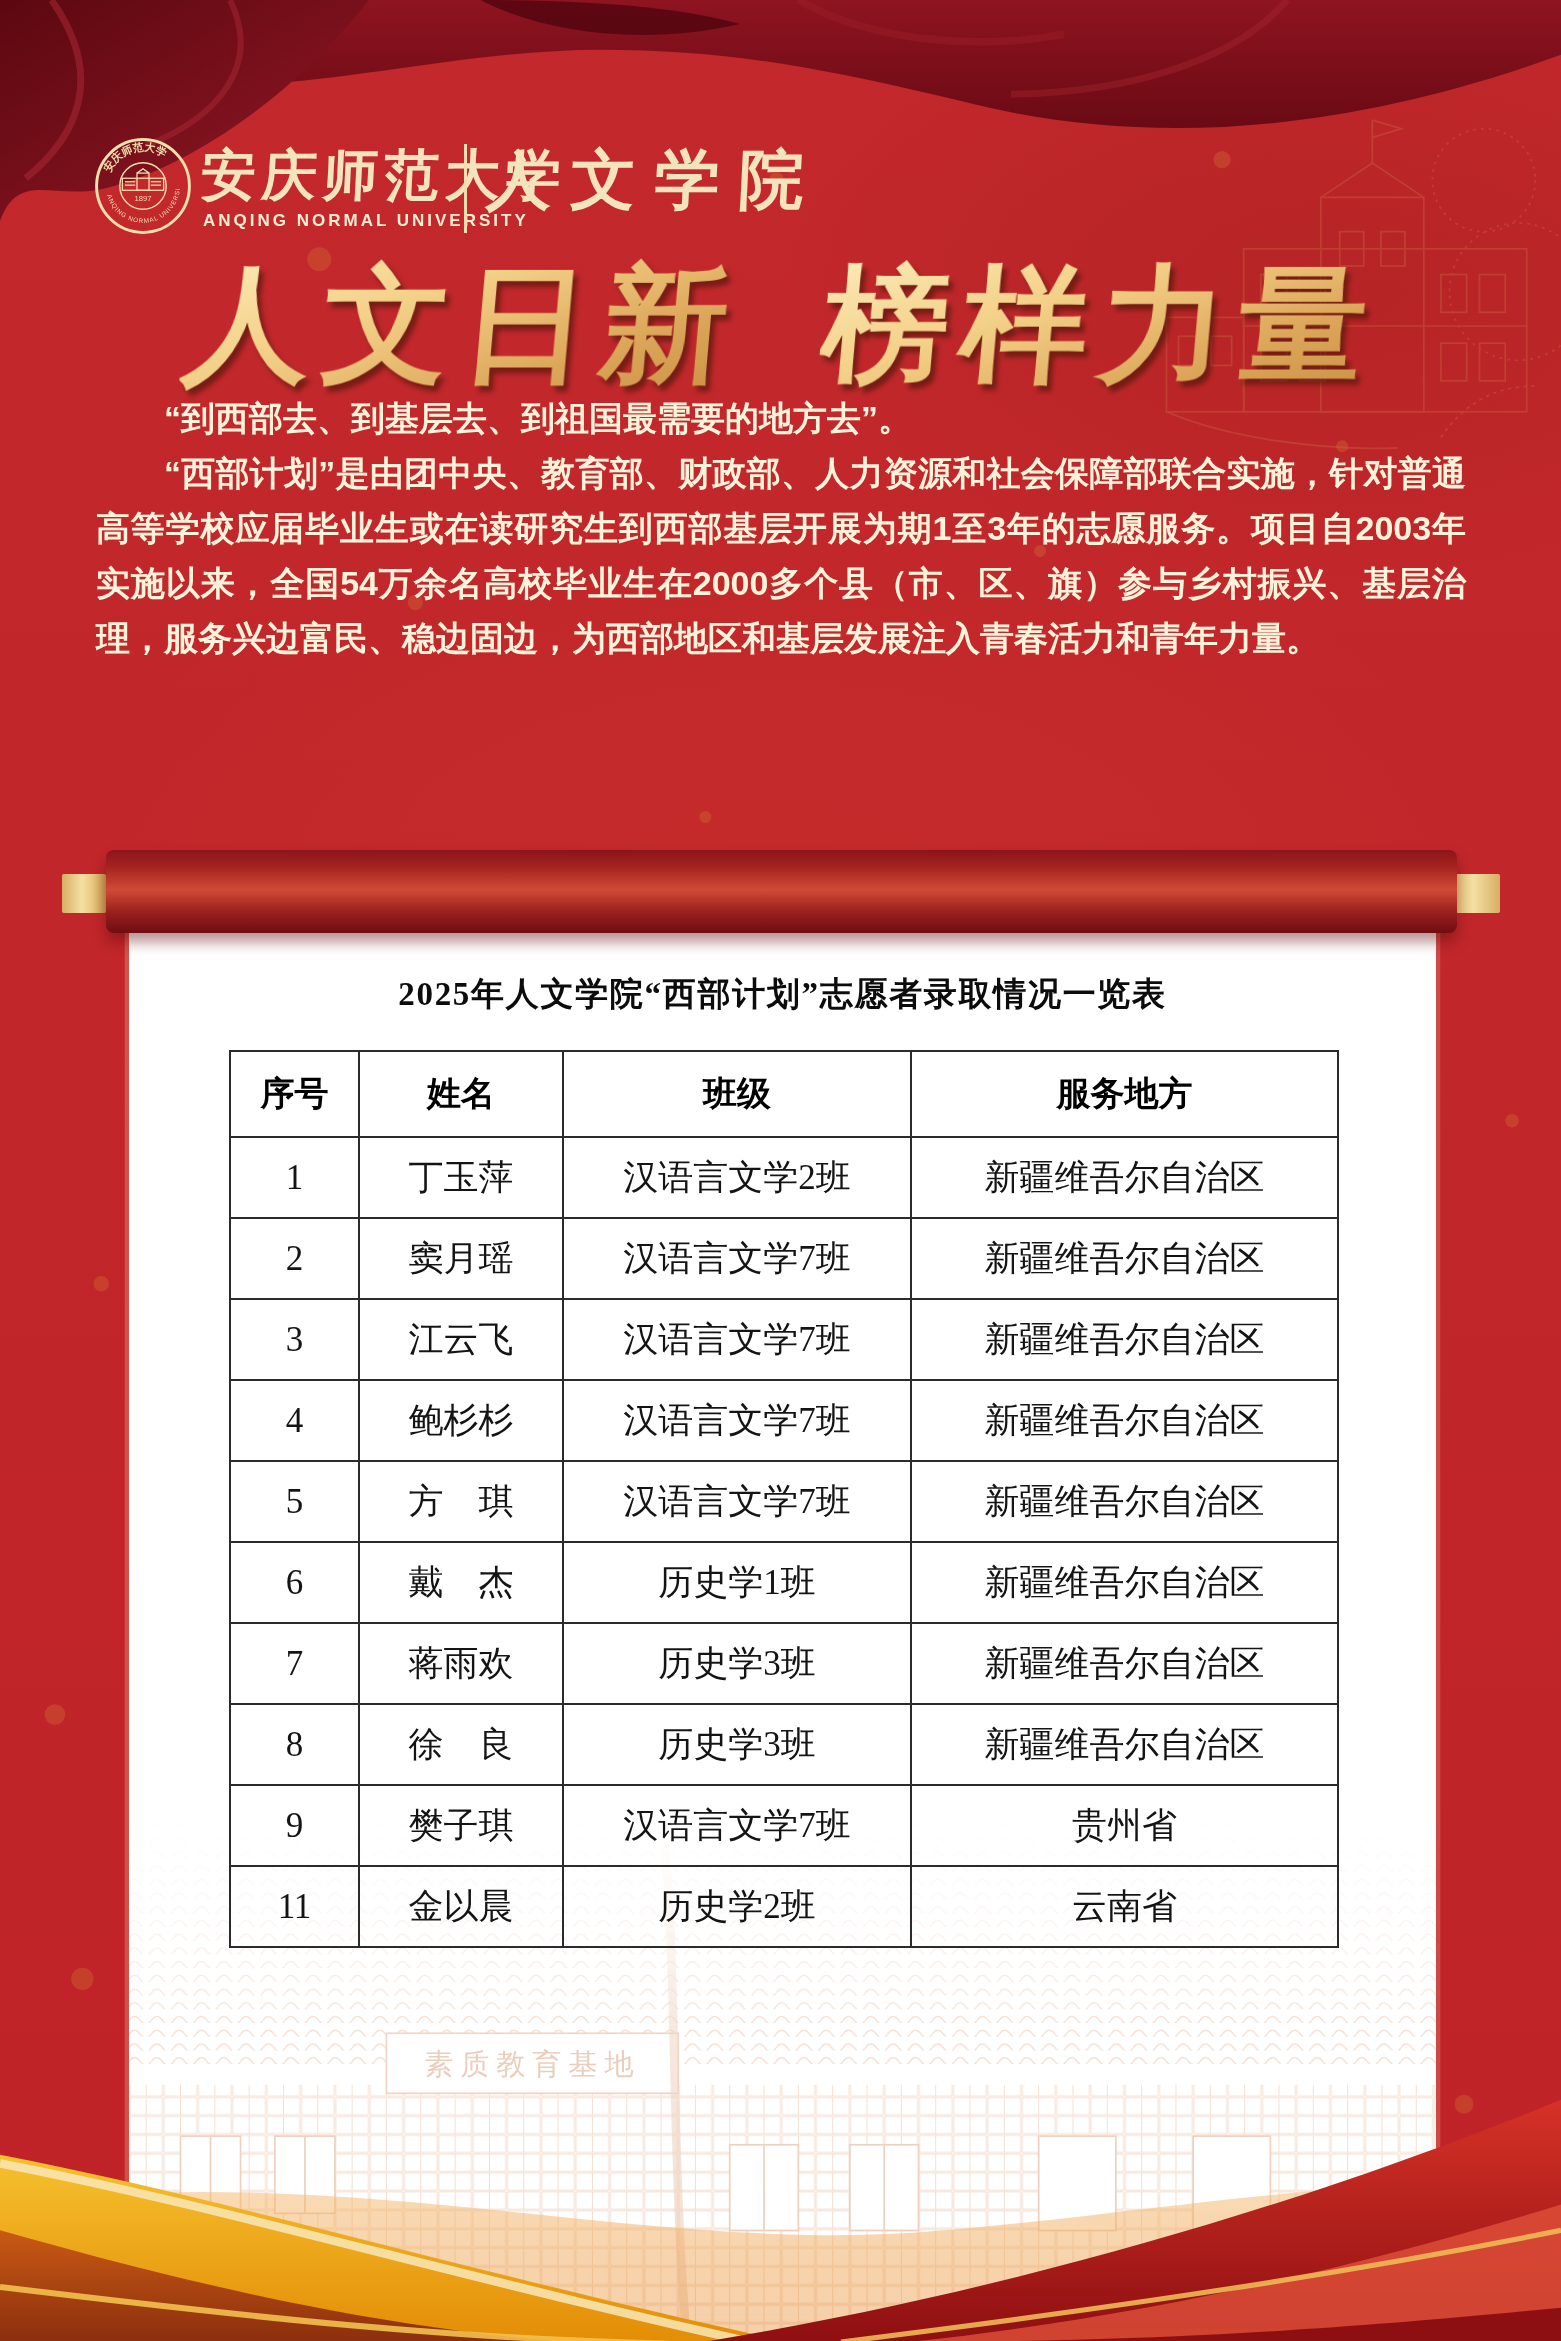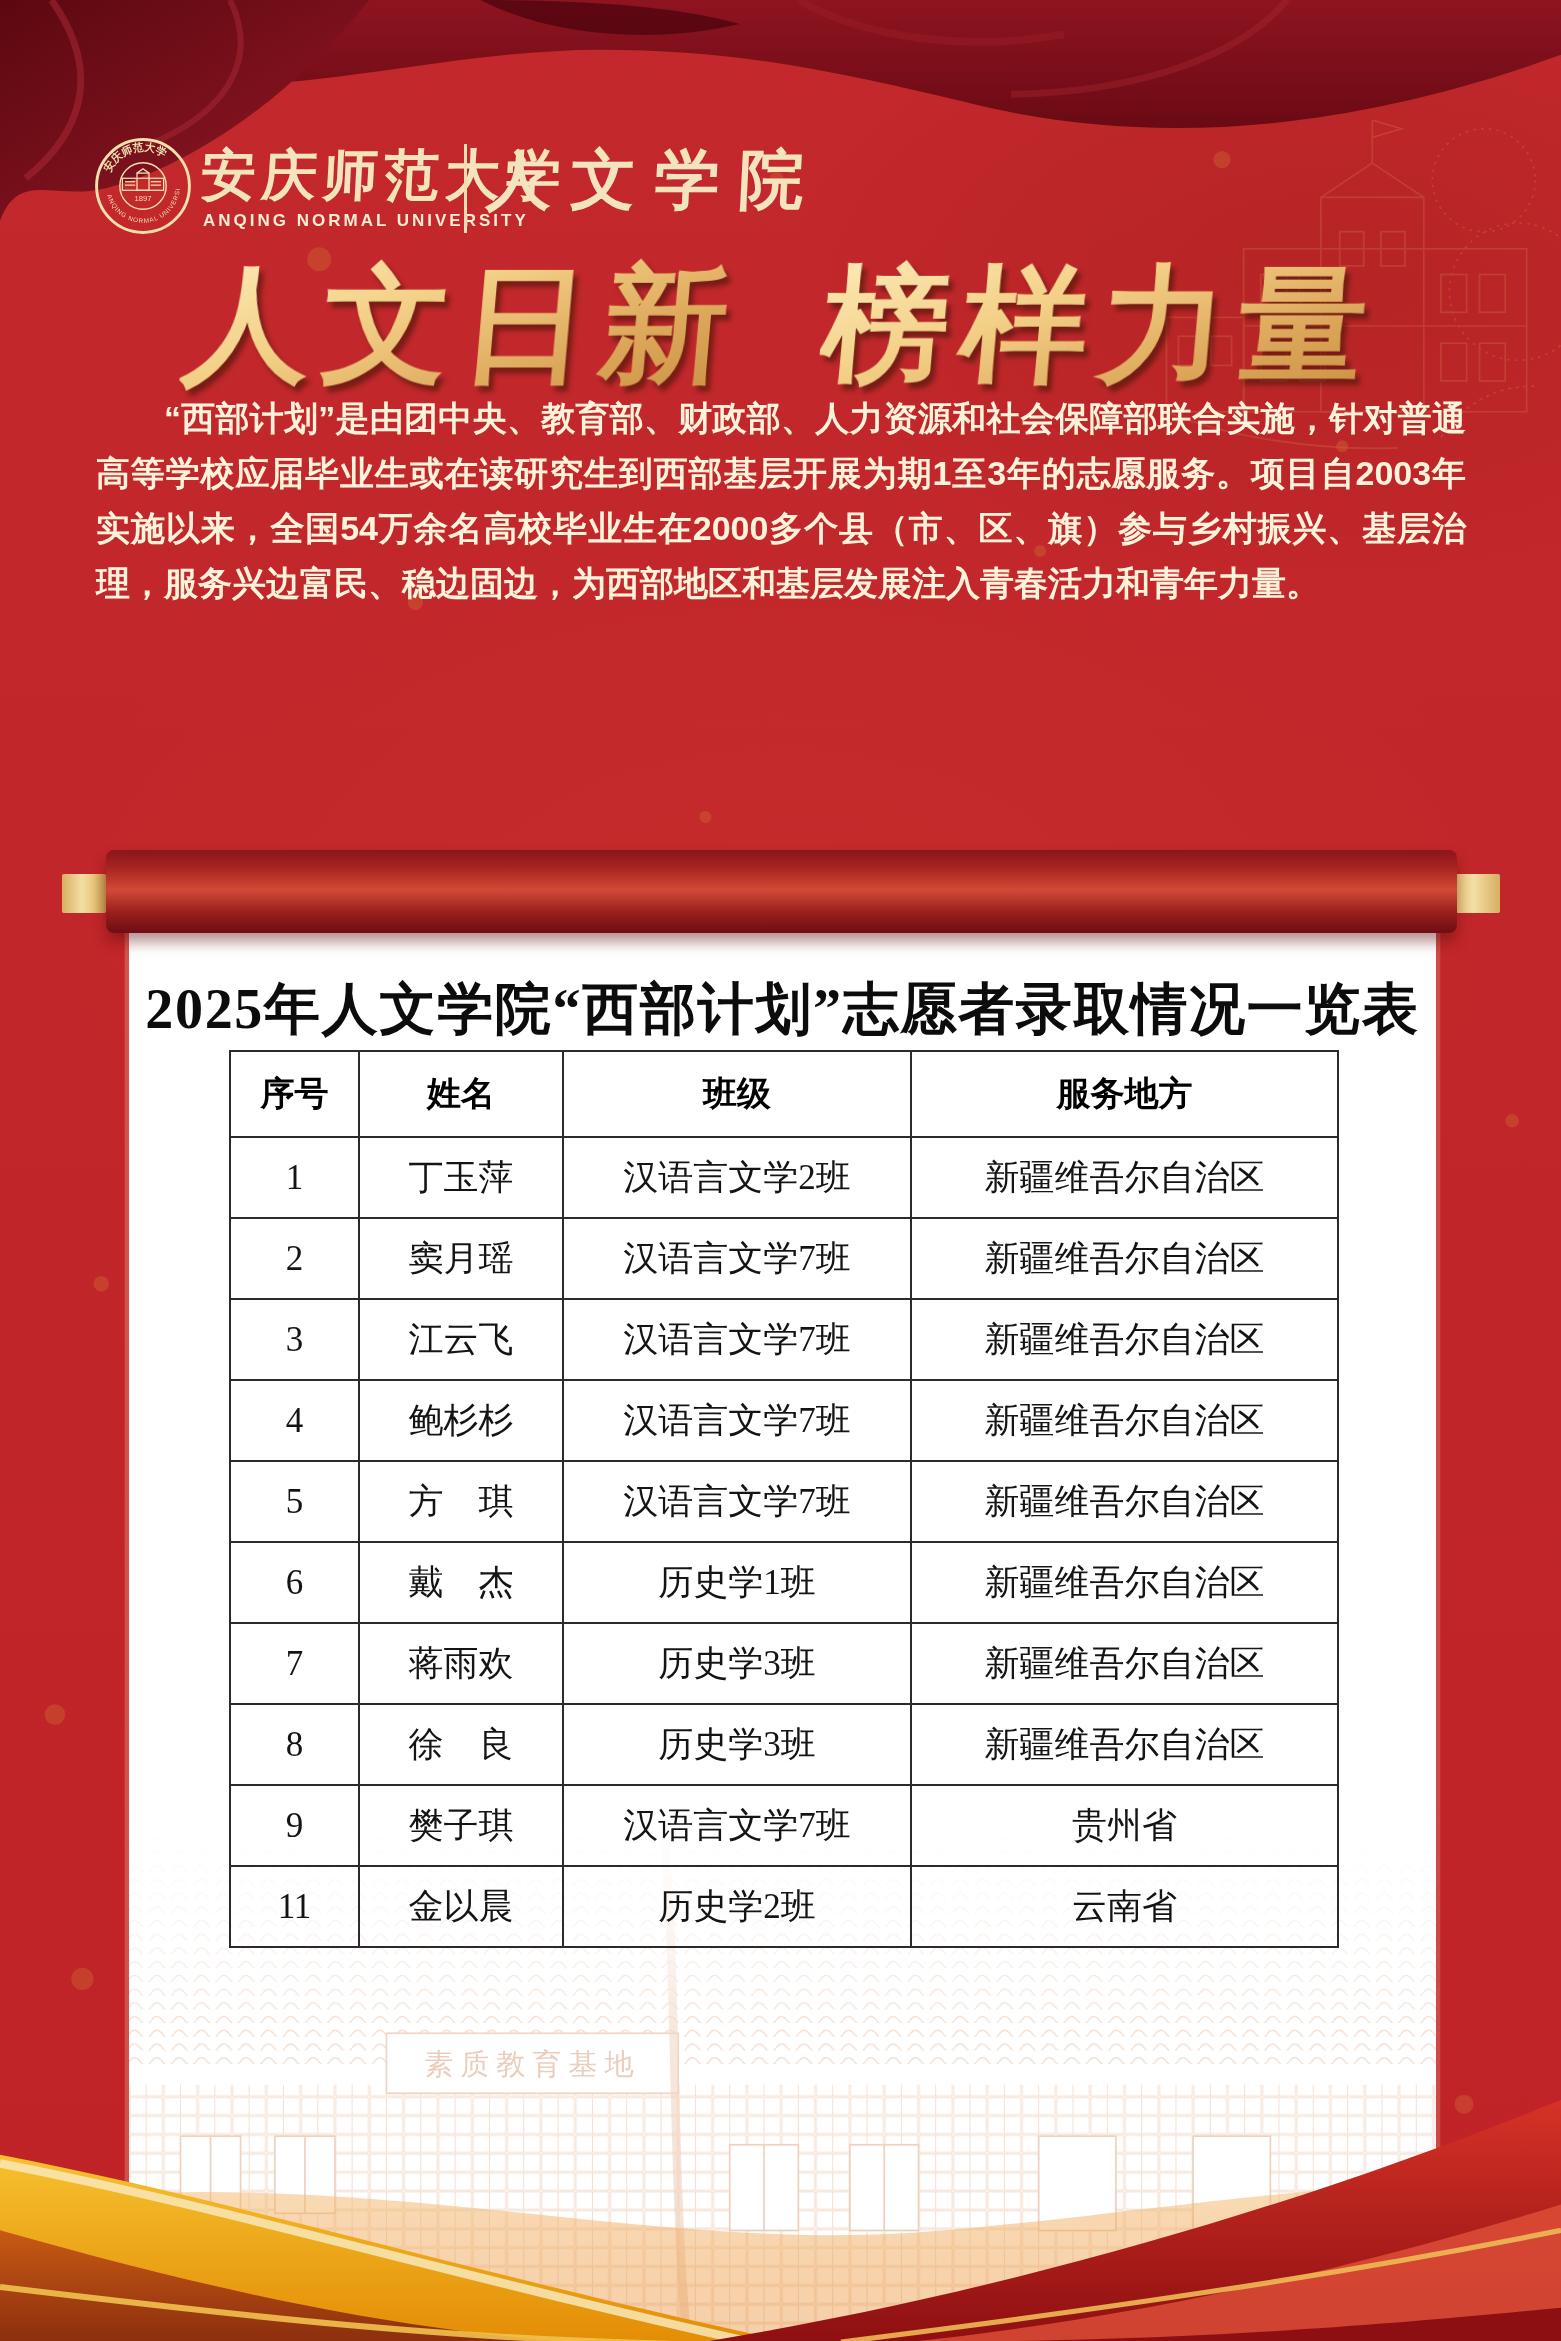--- a/index.html
+++ b/index.html
@@ -54,21 +54,21 @@
   .knob.left{left:62px;}
   .knob.right{left:1456px;background:linear-gradient(90deg,#e9c87e 0%,#f4dfa4 40%,#d8ae62 100%);}
   .rod{position:absolute;left:106px;top:850px;width:1351px;height:83px;z-index:4;border-radius:7.7px;
        background:linear-gradient(180deg,#8c141c 0%,#a5231f 20%,#d14a36 48%,#9c201d 74%,#6e0d12 100%);
        box-shadow:0 8.6px 13.7px rgba(96,10,12,.45);}
 
   
   .paper{position:absolute;left:129px;top:933px;width:1307px;height:1409px;background:#ffffff;z-index:2;
          box-shadow:-4.3px 0 0 rgba(224,120,104,.55),4.3px 0 0 rgba(224,120,104,.45);}
   .paper-title{position:absolute;left:0;top:39px;width:100%;text-align:center;
-         font-family:var(--serif);font-weight:900;font-size:56px;color:#0c0c0c;letter-spacing:1.7px;}
+         font-family:var(--serif);font-weight:900;font-size:33px;color:#0c0c0c;letter-spacing:1.7px;}
   .watermark{position:absolute;left:0;bottom:0;width:1307px;height:566px;}
 
   table.roster{position:absolute;left:100px;top:117px;width:1107px;z-index:2;
          border-collapse:collapse;table-layout:fixed;background:transparent;}
   table.roster th,table.roster td{border:2.2px solid #2b2b2b;text-align:center;vertical-align:middle;}
   table.roster th{height:86px;font-family:var(--sans);font-weight:700;font-size:34px;color:#000;}
   table.roster td{height:81px;font-family:var(--serif);font-size:35px;color:#141414;}
   table.roster{border:2.6px solid #262626;}
 
   
@@ -173,20 +173,21 @@
   <div class="univ-en">ANQING NORMAL UNIVERSITY</div>
   <div class="hdr-divider"></div>
   <div class="college">人文学院</div>
 
   <div class="hero">
     <span>人文日新</span>
     <span>榜样力量</span>
   </div>
 
   <div class="intro">
+    <p>“到西部去、到基层去、到祖国最需要的地方去”。</p>
     <p>“西部计划”是由团中央、教育部、财政部、人力资源和社会保障部联合实施，针对普通高等学校应届毕业生或在读研究生到西部基层开展为期1至3年的志愿服务。项目自2003年实施以来，全国54万余名高校毕业生在2000多个县（市、区、旗）参与乡村振兴、基层治理，服务兴边富民、稳边固边，为西部地区和基层发展注入青春活力和青年力量。</p>
   </div>
 
   <div class="knob left"></div>
   <div class="knob right"></div>
   <div class="rod"></div>
 
   <div class="paper">
 
     <svg class="watermark" viewBox="0 0 1523 660" preserveAspectRatio="none">

